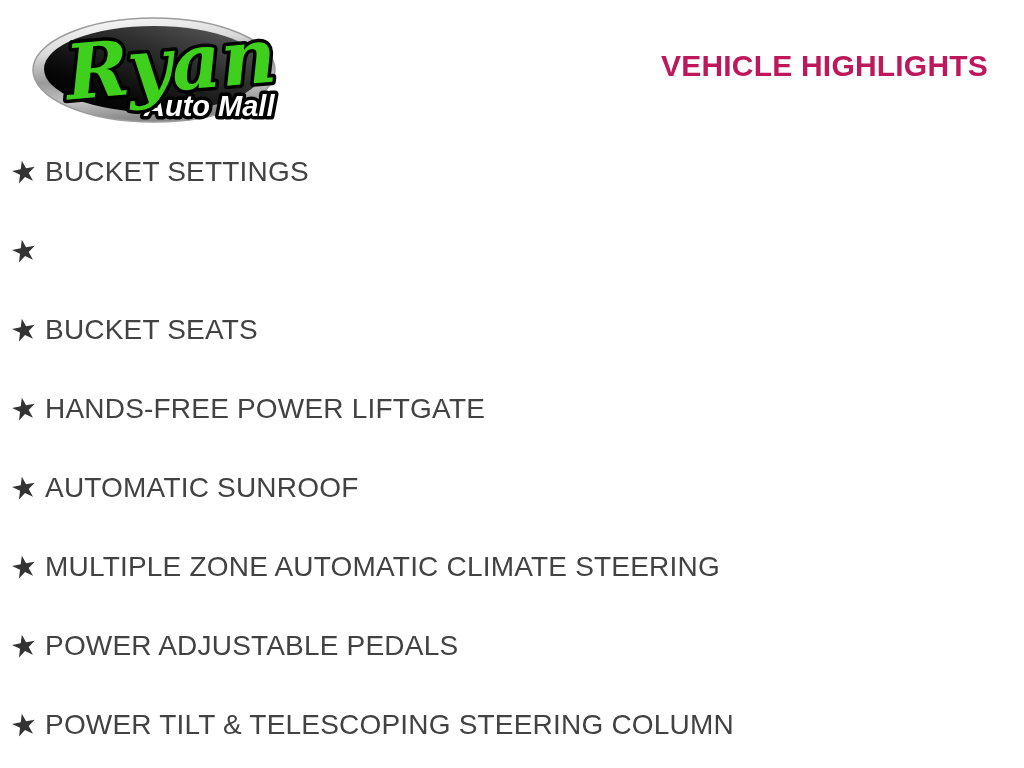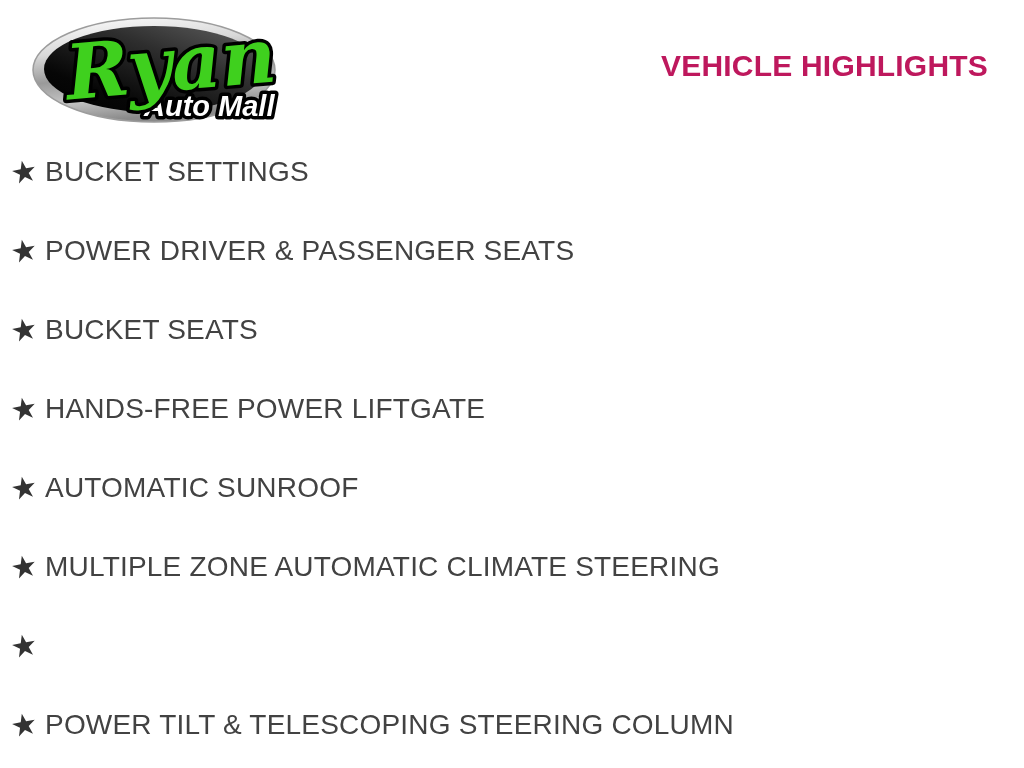--- a/index.html
+++ b/index.html
@@ -97,40 +97,40 @@
 
   <div class="page-title">VEHICLE HIGHLIGHTS</div>
 
   <ul class="highlights">
     <li>
       <span class="star">★</span>
       <span class="item-label">BUCKET SETTINGS</span>
     </li>
     <li>
       <span class="star">★</span>
-      <span class="item-label">POWER DRIVER &amp; PASSENGER SEATS</span>
     </li>
     <li>
       <span class="star">★</span>
       <span class="item-label">BUCKET SEATS</span>
     </li>
     <li>
       <span class="star">★</span>
       <span class="item-label">HANDS-FREE POWER LIFTGATE</span>
     </li>
     <li>
       <span class="star">★</span>
       <span class="item-label">AUTOMATIC SUNROOF</span>
     </li>
     <li>
       <span class="star">★</span>
       <span class="item-label">MULTIPLE ZONE AUTOMATIC CLIMATE STEERING</span>
     </li>
     <li>
       <span class="star">★</span>
+      <span class="item-label">POWER ADJUSTABLE PEDALS</span>
     </li>
     <li>
       <span class="star">★</span>
       <span class="item-label">POWER TILT &amp; TELESCOPING STEERING COLUMN</span>
     </li>
   </ul>
 
 </div>
 
 </body></html>

